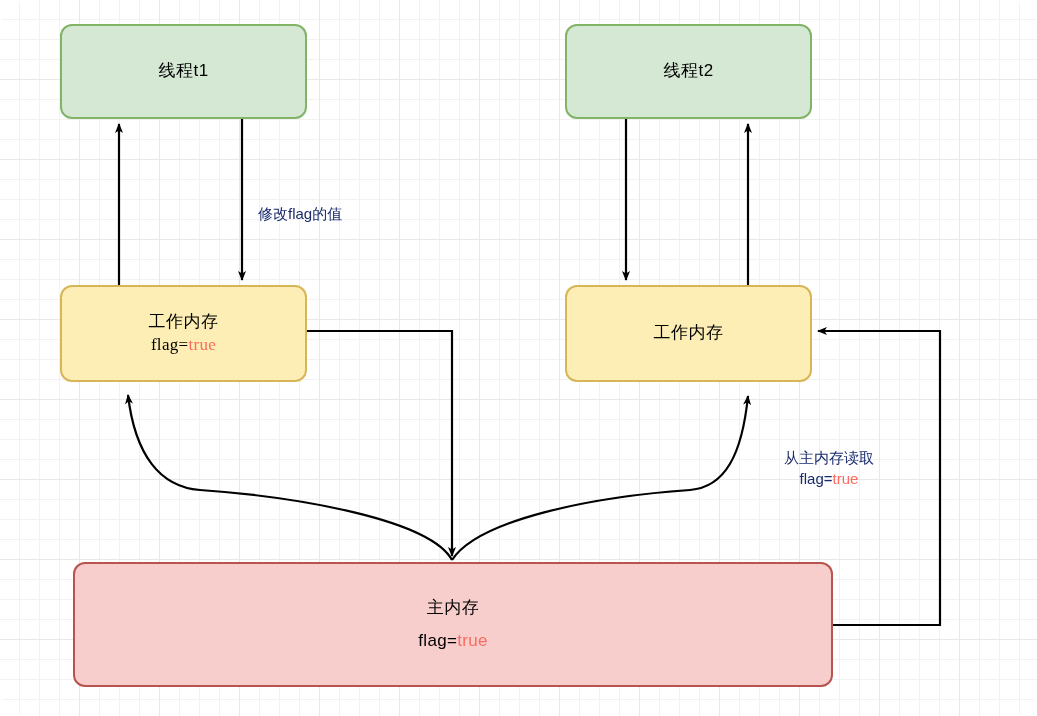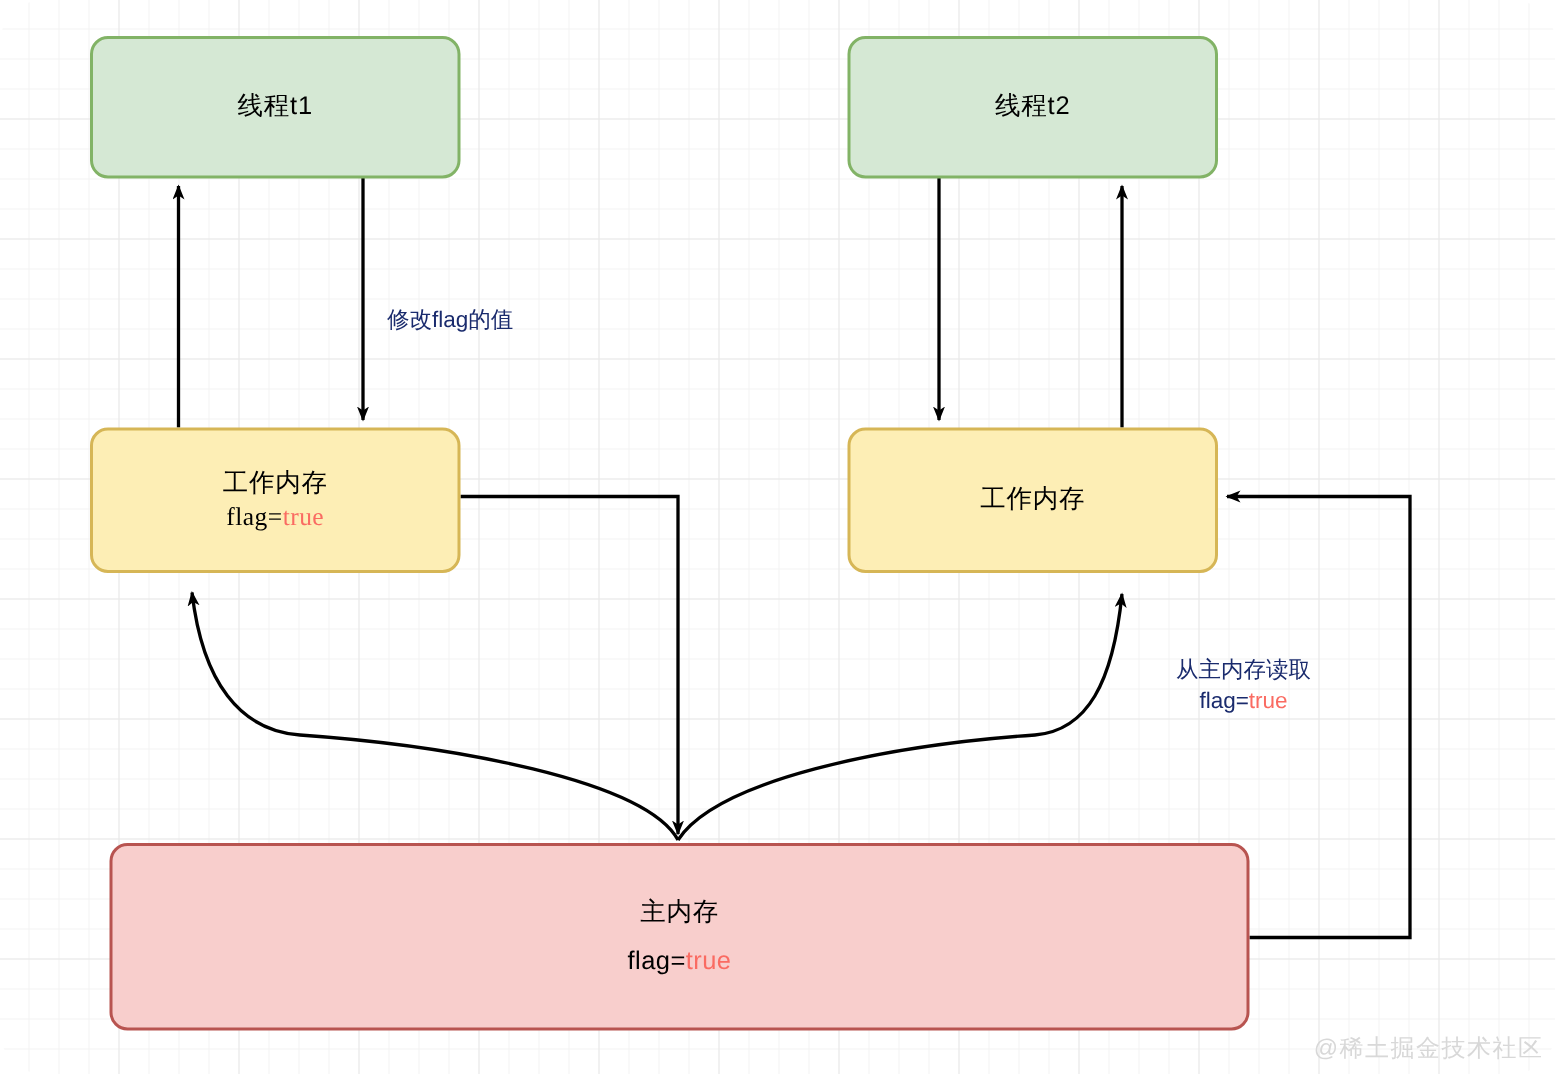--- a/index.html
+++ b/index.html
@@ -151,22 +151,21 @@
     <div class="line1">主内存</div>
     <div class="line2">
       <span>flag=</span><span class="val-red">true</span>
     </div>
   </div>
 
   <div class="edge-label" style="left:258px; top:203px;">
     <span>修改flag的值</span>
   </div>
 
-  <div class="edge-label" style="left:784px; top:436px;">
+  <div class="edge-label" style="left:784px; top:447px;">
     <div>从主内存读取</div>
     <div>
       <span>flag=</span><span class="val-red">true</span>
     </div>
   </div>
 
-  <div class="watermark">@稀土掘金技术社区</div>
 
 </div>
 
 </body></html>

